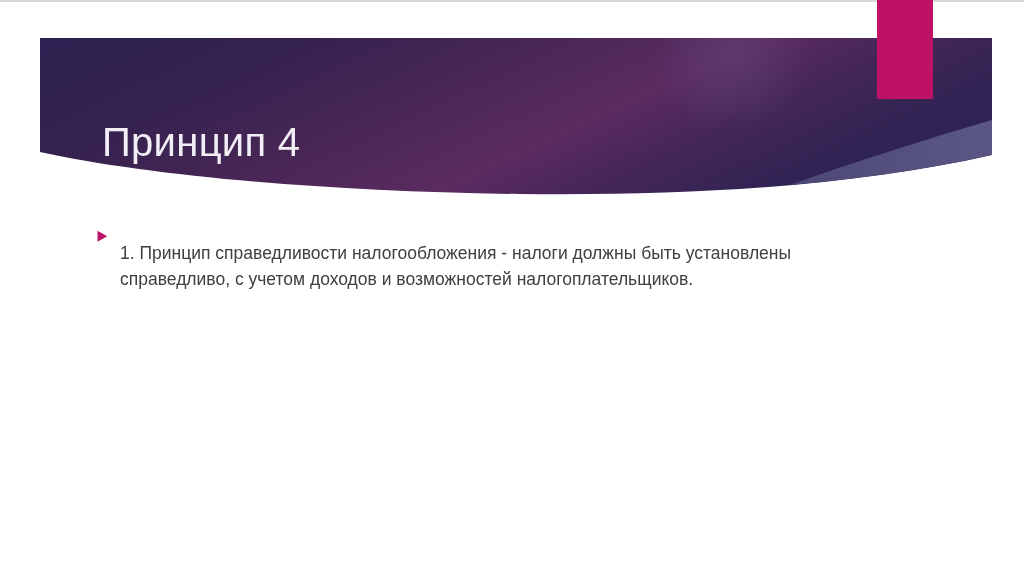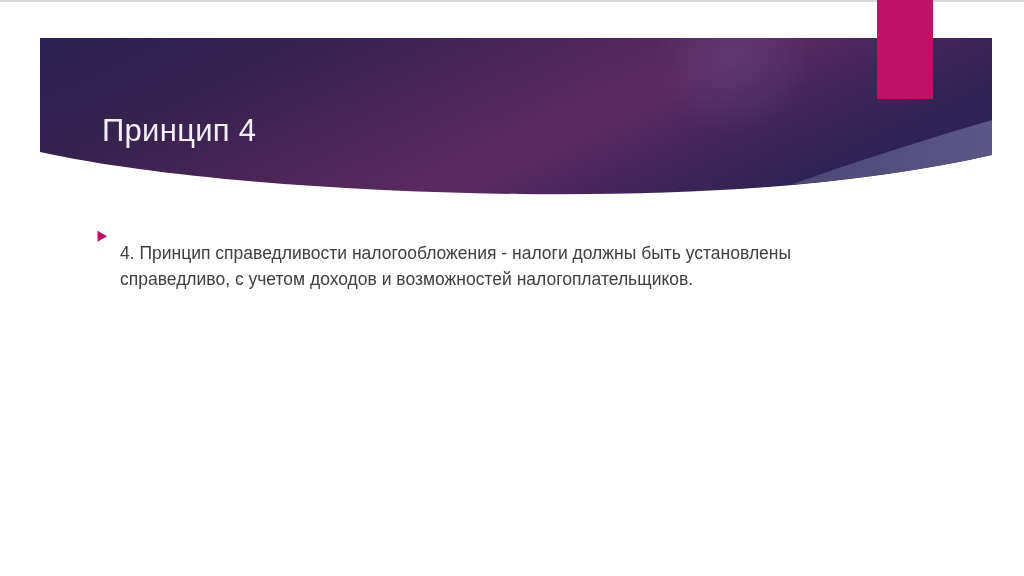--- a/index.html
+++ b/index.html
@@ -50,21 +50,21 @@
     display: block;
     width: 1024px;
     height: 200px;
   }
   .title {
     position: absolute;
     left: 102px;
     top: 93px;
     z-index: 4;
     color: #f2eef5;
-    font-size: 31px;
+    font-size: 40px;
     font-weight: 400;
     letter-spacing: 0.3px;
     line-height: 1.1;
     white-space: nowrap;
   }
   
   .body-block {
     position: absolute;
     left: 96px;
     top: 222px;
@@ -135,16 +135,16 @@
   <div class="accent-bar"></div>
 
   <h1 class="title">Принцип 4</h1>
 
   <div class="body-block">
     <span class="bullet-marker">
       <svg width="13" height="13" viewBox="0 0 13 13" xmlns="http://www.w3.org/2000/svg">
         <path d="M1.5,0.8 L11.2,6.3 L1.5,11.8 Z" fill="#bd1265"></path>
       </svg>
     </span>
-    <p class="body-text">4. Принцип справедливости налогообложения - налоги должны быть установлены справедливо, с учетом доходов и возможностей налогоплательщиков.</p>
+    <p class="body-text">1. Принцип справедливости налогообложения - налоги должны быть установлены справедливо, с учетом доходов и возможностей налогоплательщиков.</p>
   </div>
 
 </div>
 
 </body></html>

